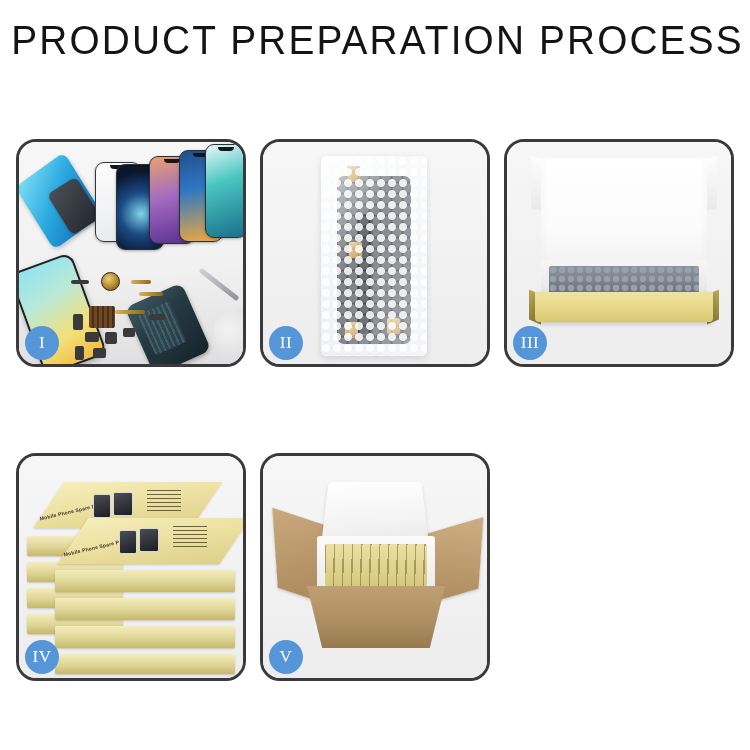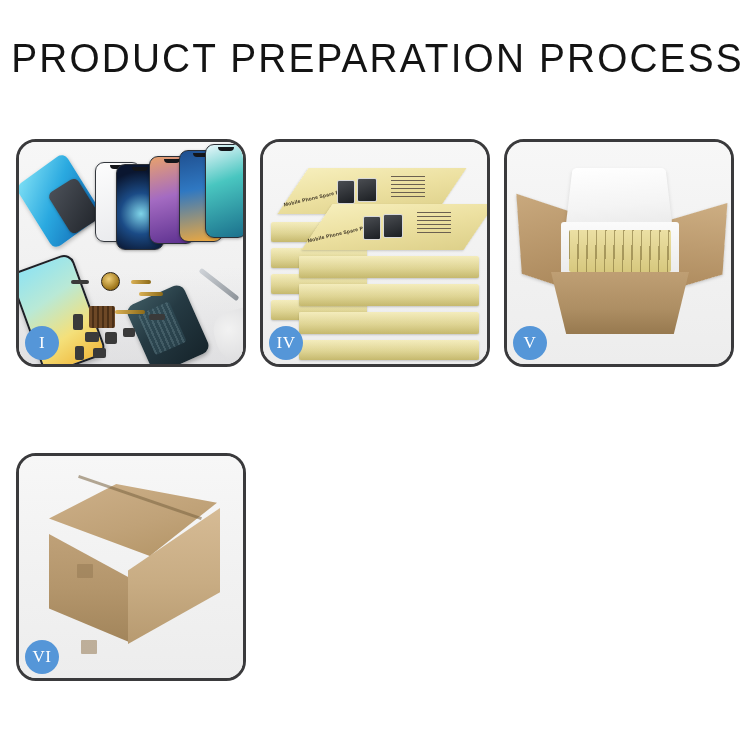--- a/index.html
+++ b/index.html
@@ -17,21 +17,21 @@
   .page {
     position: relative;
     width: 750px;
     height: 750px;
     background: #ffffff;
   }
 
   
   .header {
     text-align: center;
-    padding-top: 38px;
+    padding-top: 20px;
   }
   .title {
     font-family: "Liberation Sans", sans-serif;
     font-size: 40px;
     font-weight: 400;
     letter-spacing: 2.2px;
     color: #141414;
     line-height: 1;
     transform: scaleX(0.97);
     white-space: nowrap;
@@ -441,21 +441,49 @@
           <div class="prt flex" style="left:36px; top:40px; width:30px;"></div>
           <div class="prt" style="left:70px; top:44px; width:16px; height:6px;"></div>
         </div>
 
         <div class="tweezer"></div>
         <div class="hand"></div>
       </div>
       <div class="badge">I</div>
     </div>
 
-
+    <div class="card">
+      <div class="card-inner">
+        <div class="bw-bag">
+          <div class="bw-part"></div>
+          <div class="bw-strip"></div>
+          <div class="bw-tab" style="left:26px; top:10px;"></div>
+          <div class="bw-tab" style="left:28px; top:86px;"></div>
+          <div class="bw-tab" style="left:24px; top:166px;"></div>
+          <div class="bw-tab" style="left:66px; top:162px;"></div>
+          <div class="bw-bubbles"></div>
+          <div class="bw-sheen"></div>
+        </div>
+      </div>
+      <div class="badge">II</div>
+    </div>
+
+    <div class="card">
+      <div class="card-inner">
+        <div class="b3-lid-flapL"></div>
+        <div class="b3-lid-flapR"></div>
+        <div class="b3-lid"></div>
+        <div class="b3-inner"></div>
+        <div class="b3-foam"></div>
+        <div class="b3-edgeL"></div>
+        <div class="b3-edgeR"></div>
+        <div class="b3-front"></div>
+      </div>
+      <div class="badge">III</div>
+    </div>
 
     <div class="card">
       <div class="card-inner">
         <div class="stack">
 
           <div class="sbox" style="left:0px; top:58px; width:96px; height:20px;">
               <span class="side"></span>
             </div>
           <div class="sbox" style="left:0px; top:84px; width:96px; height:20px;">
               <span class="side"></span>
@@ -501,26 +529,15 @@
         <div class="v-flapL"></div>
         <div class="v-flapR"></div>
         <div class="v-foamlid"></div>
         <div class="v-foambox"></div>
         <div class="v-inner"></div>
         <div class="v-body"></div>
       </div>
       <div class="badge">V</div>
     </div>
 
-    <div class="card">
-      <div class="card-inner">
-        <div class="c-left"></div>
-        <div class="c-right"></div>
-        <div class="c-top"></div>
-        <div class="c-seam"></div>
-        <div class="c-tape" style="left:58px; top:108px; width:16px; height:14px;"></div>
-        <div class="c-tape" style="left:62px; top:184px; width:16px; height:14px;"></div>
-      </div>
-      <div class="badge">VI</div>
-    </div>
 
   </div>
 </div>
 
 </body></html>

